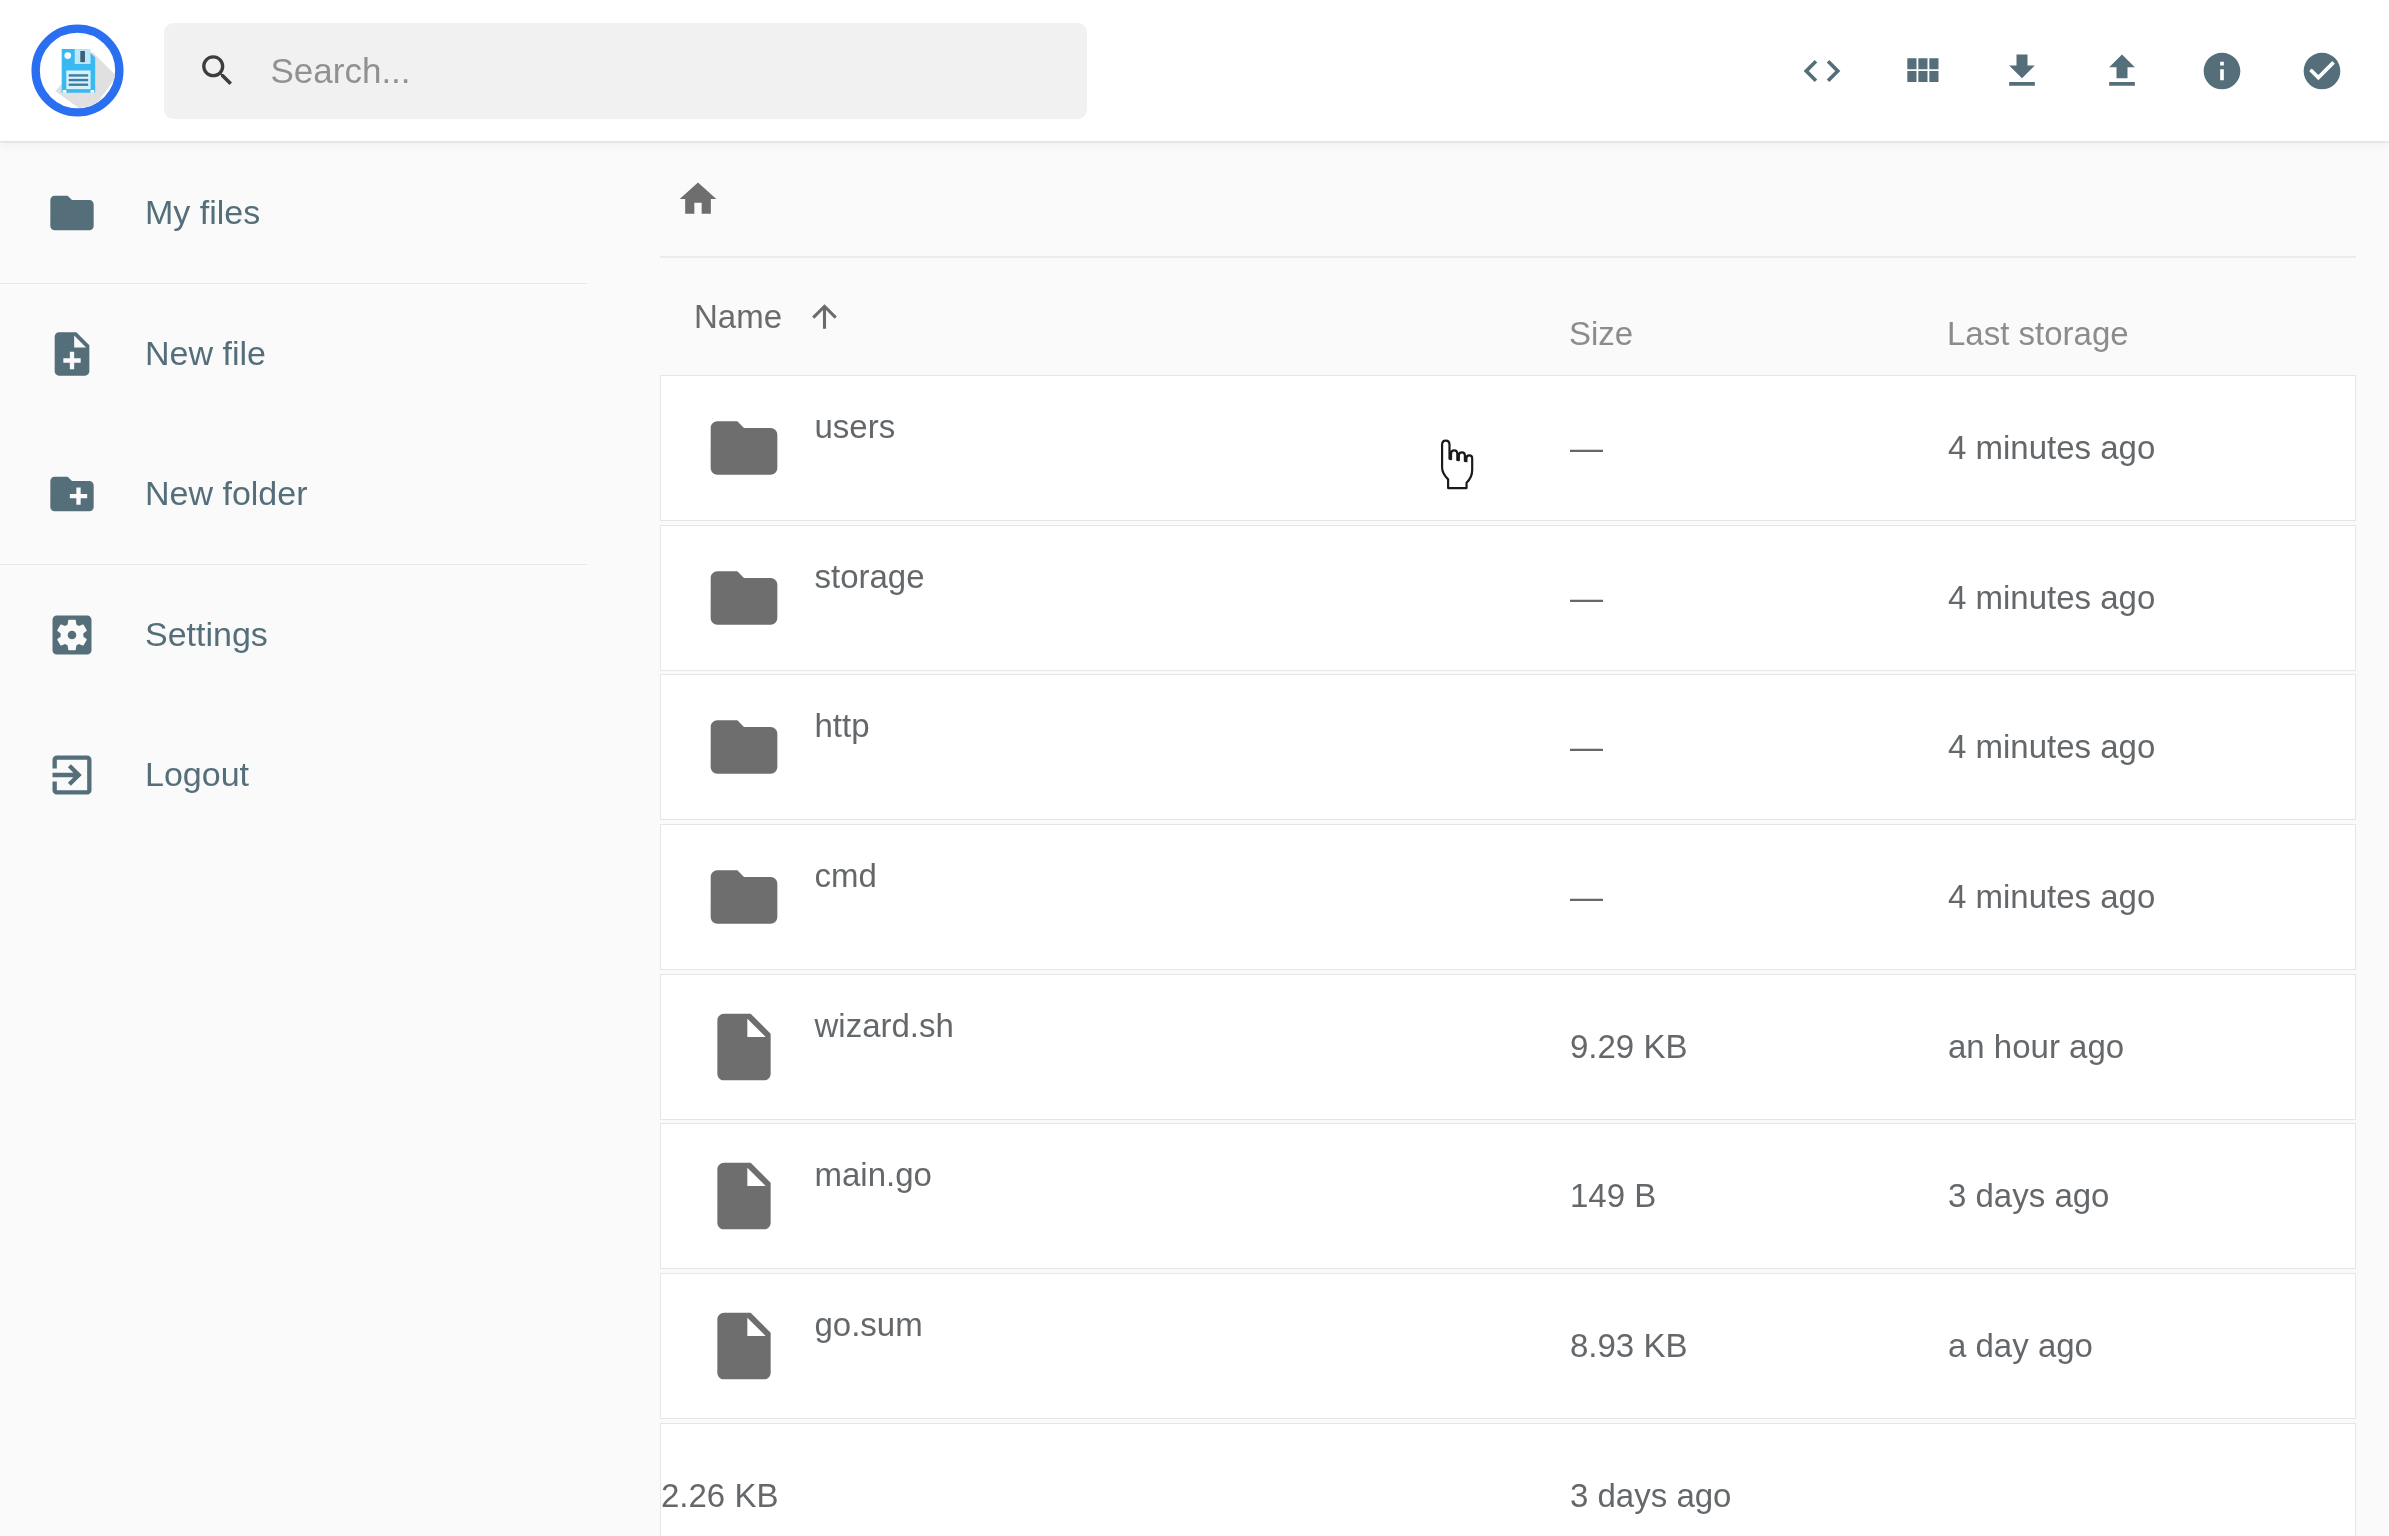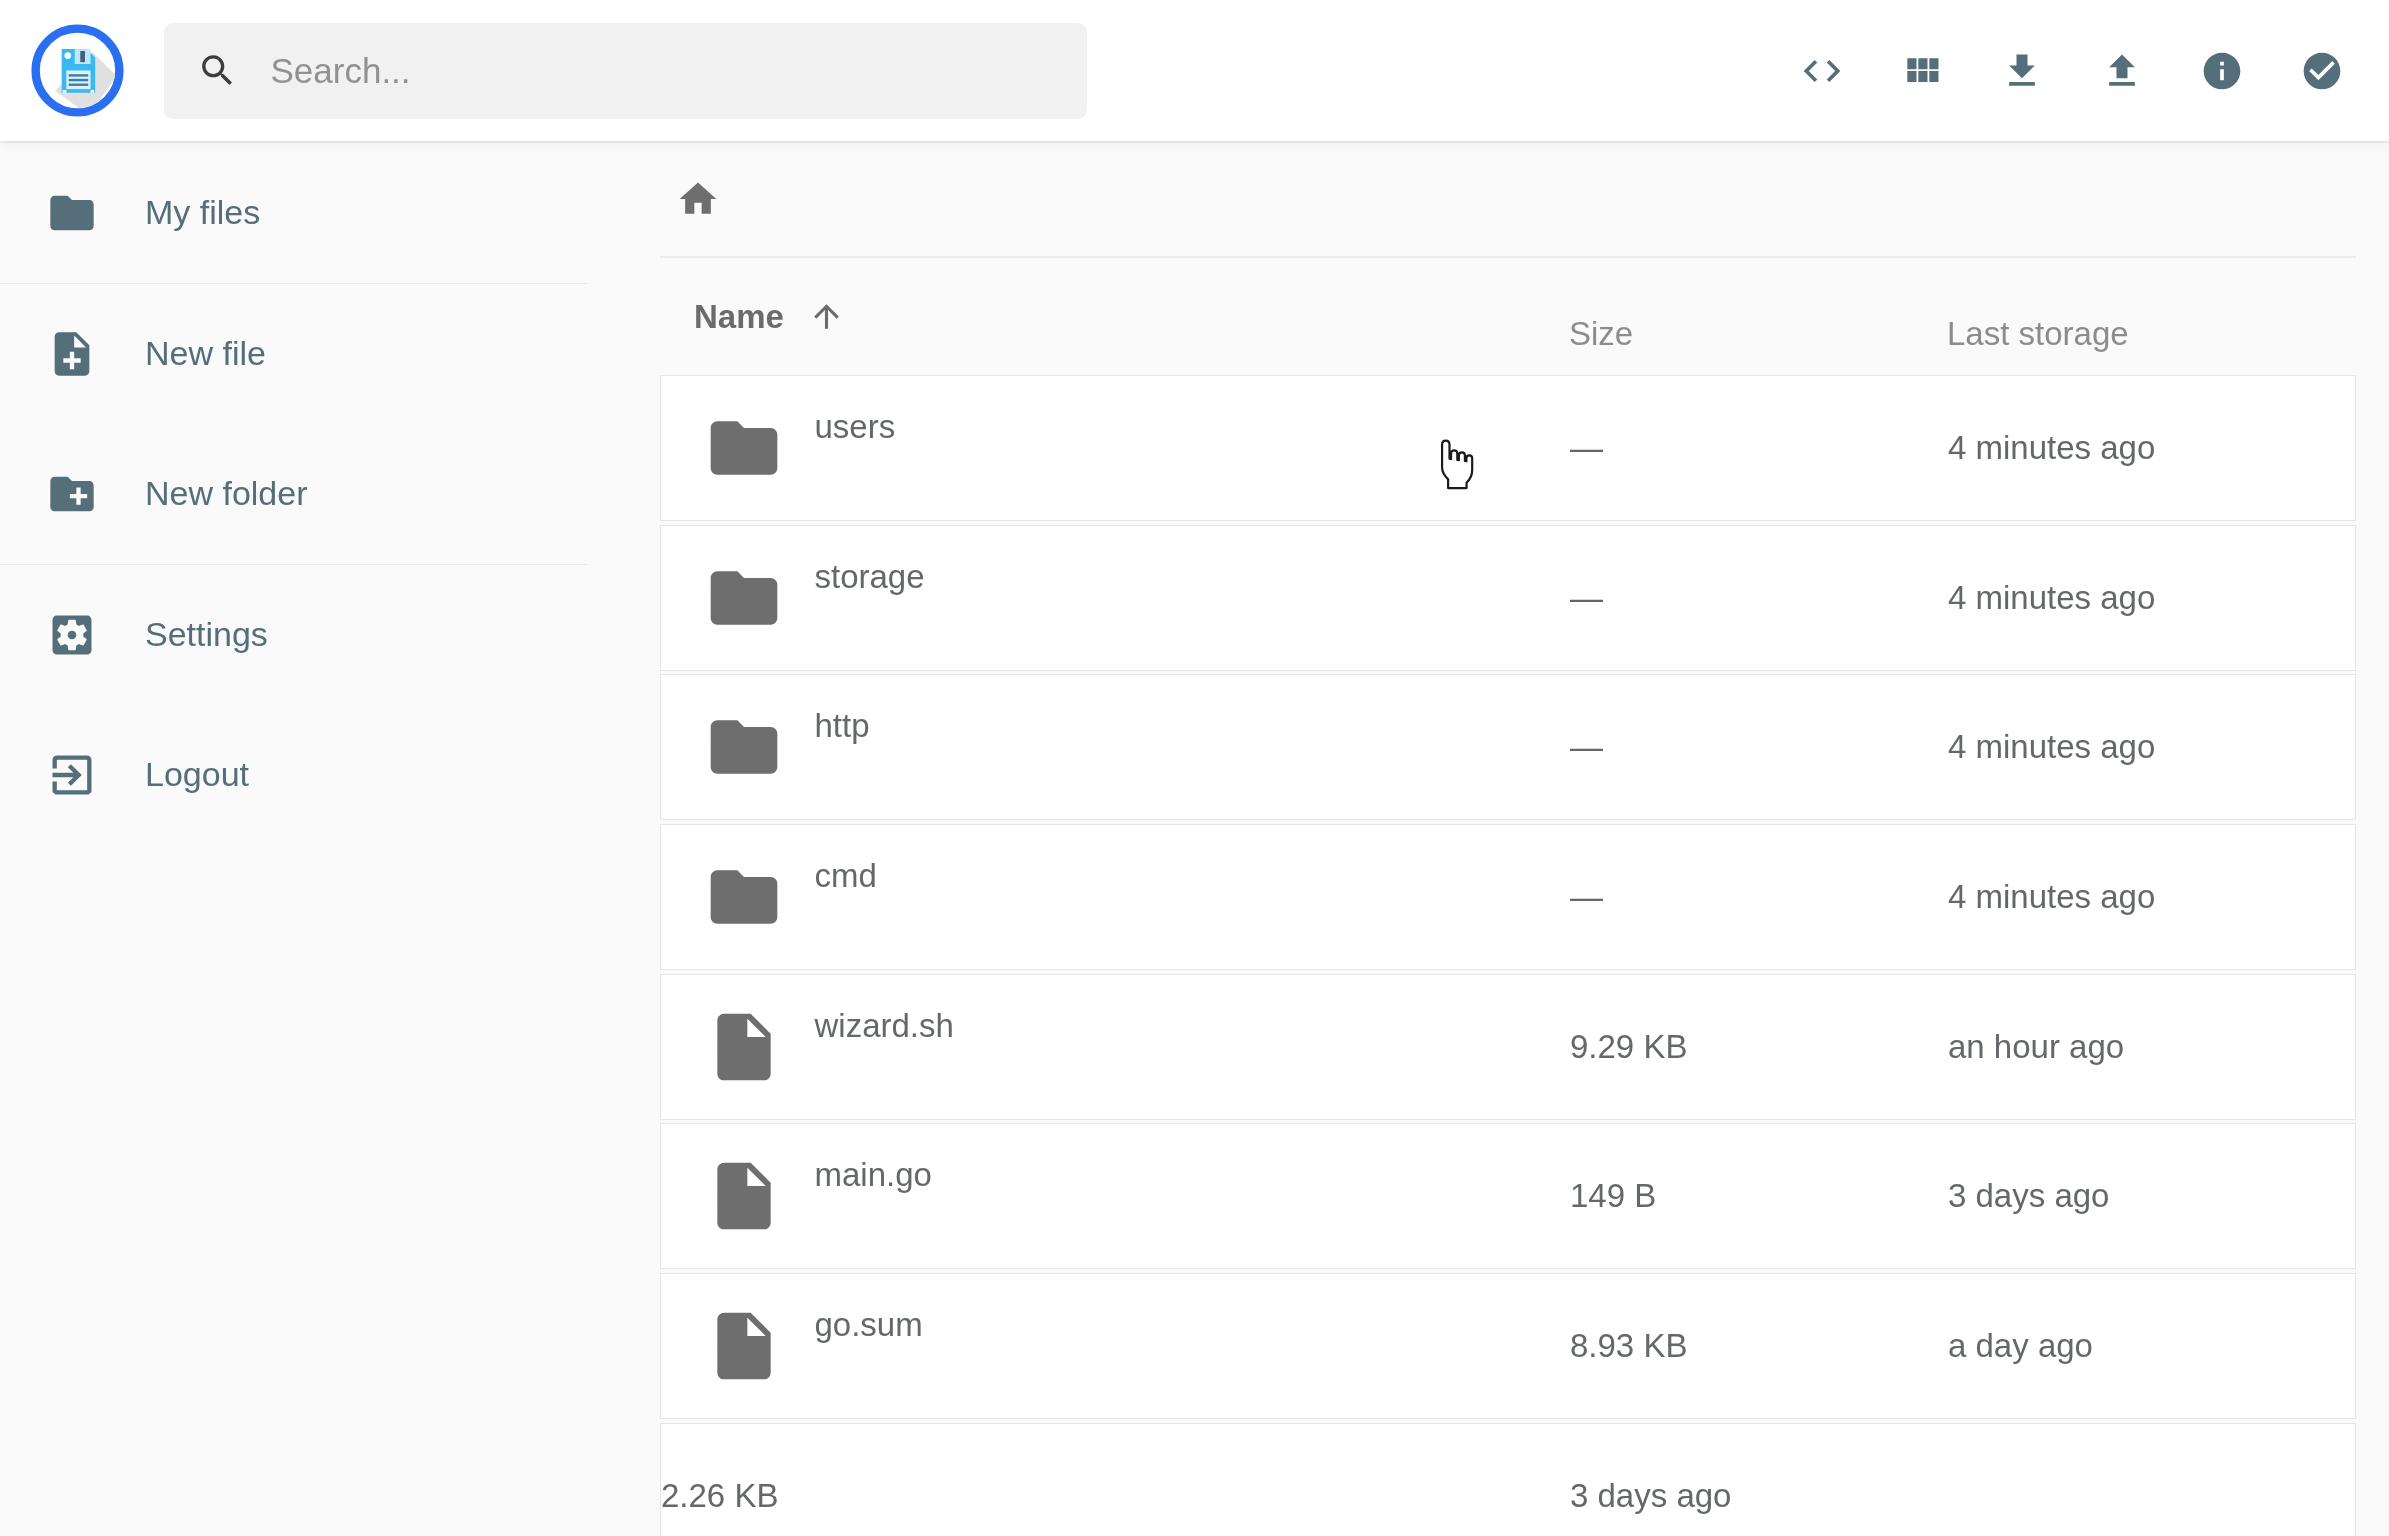--- a/index.html
+++ b/index.html
@@ -68,21 +68,21 @@
   .main-div { border-top: 2.8px solid #ececec; }
 
   .list-head {
     height: 117px;
     display: grid; grid-template-columns: 909px 378px 1fr;
     align-items: center;
     font-size: 33px; color: #8c8c8c;
   }
   .lh-name {
     display: flex; align-items: center; gap: 24px;
-    padding-left: 34px; color: #6b6b6b; font-weight: bold; cursor: pointer;
+    padding-left: 34px; color: #6b6b6b; font-weight: normal; cursor: pointer;
   }
   .lh-name .arrow { width: 37px; height: 37px; color: #6b6b6b; }
   .lh-name .arrow svg { width: 37px; height: 37px; }
   .lh-col { cursor: pointer; margin-top: 35px; }
 
   .row {
     display: grid; grid-template-columns: 909px 378px 1fr;
     align-items: center;
     height: 146px; margin-bottom: 3.7px;
     background: #ffffff; border: 1.9px solid #e6e6e6;

